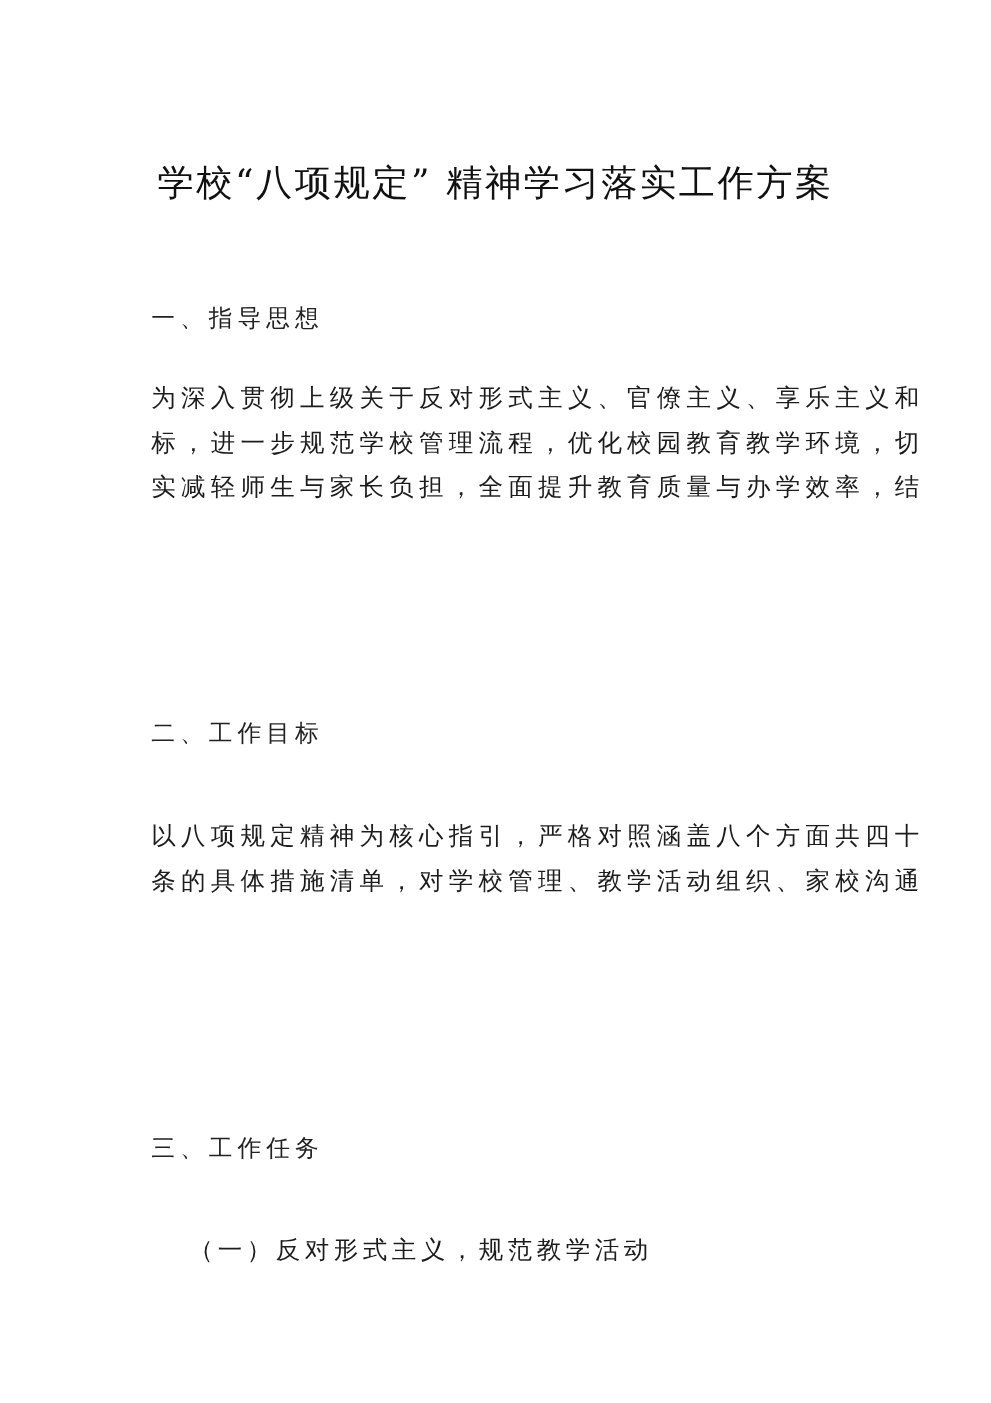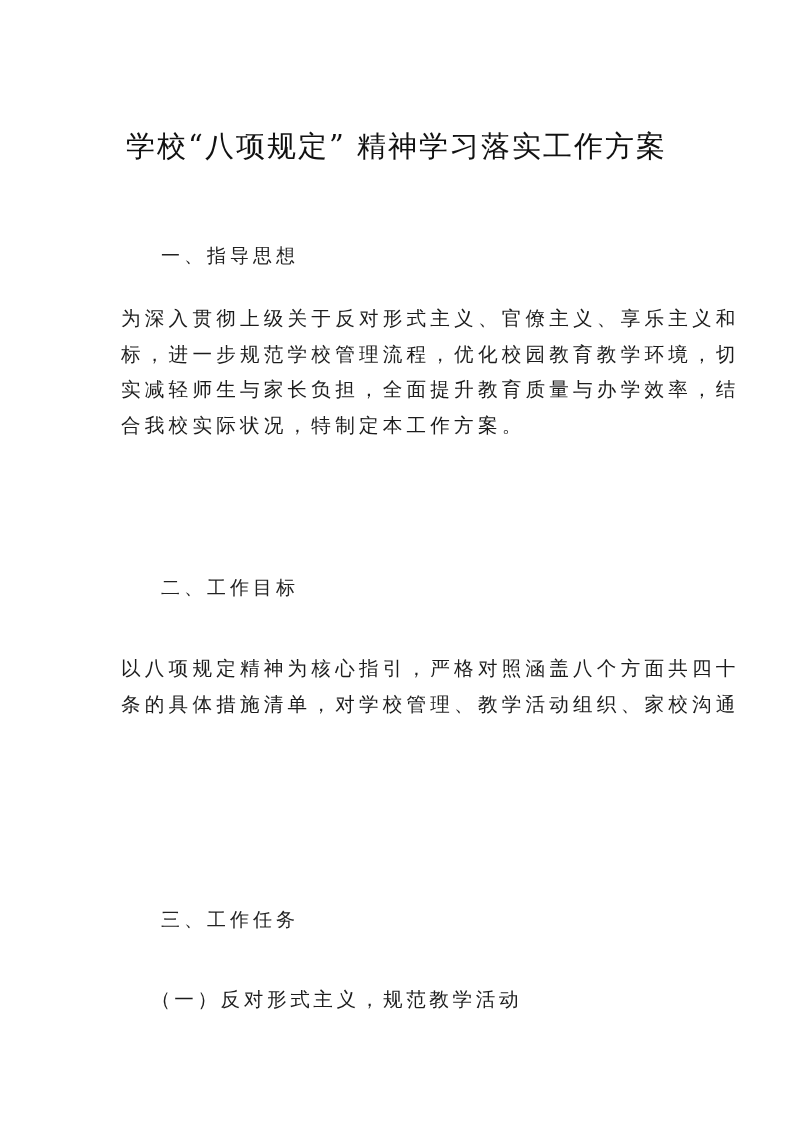--- a/index.html
+++ b/index.html
@@ -27,21 +27,20 @@
       color: #111;
       font-family: "DejaVu Serif", "Liberation Serif", serif;
     }
     .heading {
       position: absolute;
       left: 121px;
       font-size: 19px;
       line-height: 30px;
       letter-spacing: 4px;
       color: #222;
-      margin-left: 40px;
     }
     .para {
       position: absolute;
       left: 121px;
       width: 560px;
     }
     .line {
       display: block;
       height: 35.6px;
       line-height: 35.6px;
@@ -65,21 +64,20 @@
 
 <div>
 
   <div class="title">学校“八项规定” 精神学习落实工作方案</div>
 
   <div class="heading" style="top:240px;">一、指导思想</div>
   <div class="para" style="top:301px;">
     <span class="line">为深入贯彻上级关于反对形式主义、官僚主义、享乐主义和</span>
     <span class="line">标，进一步规范学校管理流程，优化校园教育教学环境，切</span>
     <span class="line">实减轻师生与家长负担，全面提升教育质量与办学效率，结</span>
-    <span class="line">合我校实际状况，特制定本工作方案。</span>
   </div>
 
   <div class="heading" style="top:572px;">二、工作目标</div>
   <div class="para" style="top:651px;">
     <span class="line">以八项规定精神为核心指引，严格对照涵盖八个方面共四十</span>
     <span class="line">条的具体措施清单，对学校管理、教学活动组织、家校沟通</span>
   </div>
 
   <div class="heading" style="top:904px;">三、工作任务</div>
   <div class="sub" style="top:985px; left:116px;">（一）反对形式主义，规范教学活动</div>

